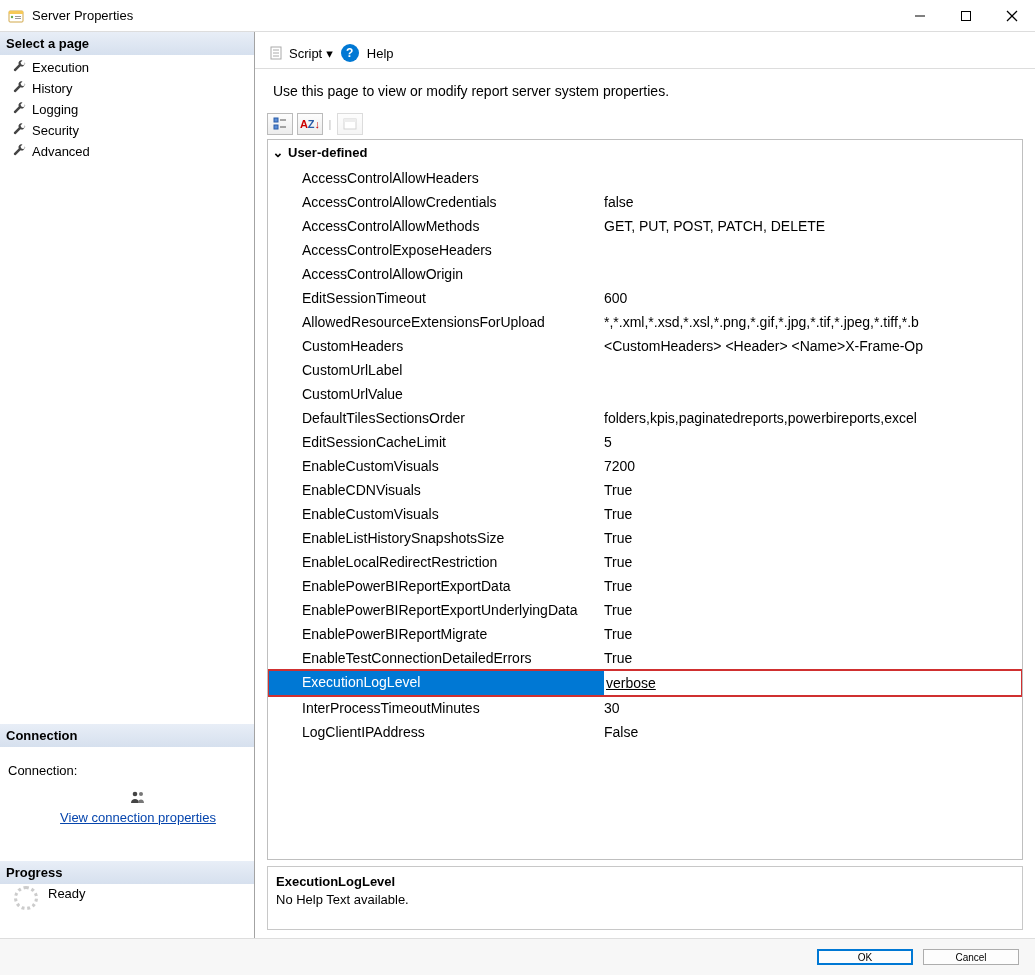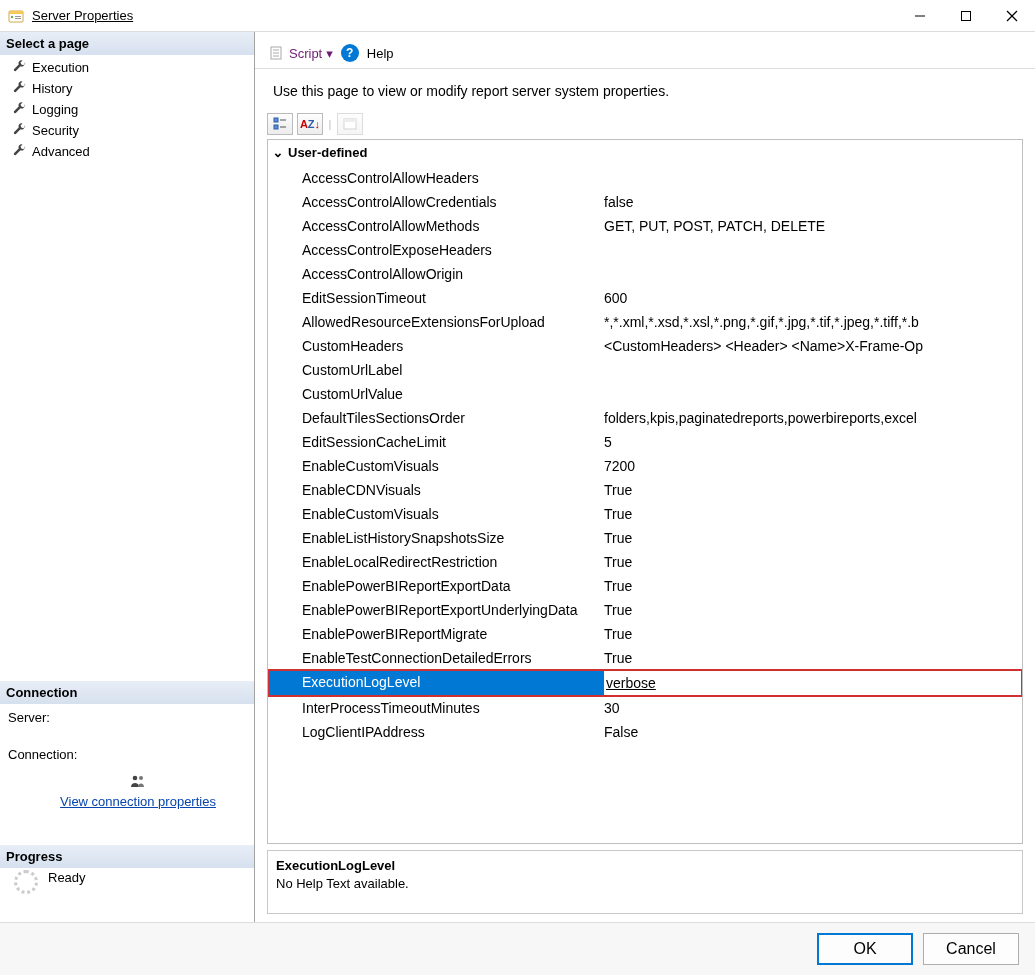--- a/index.html
+++ b/index.html
@@ -20,21 +20,21 @@
     display: flex;
     align-items: center;
     height: 32px;
     padding-left: 8px;
     border-bottom: 1px solid #ddd;
   }
   .titlebar .app-icon {
     width: 16px; height: 16px;
     margin-right: 8px;
   }
-  .titlebar .title-text { flex: 1; font-size: 13px; text-decoration: underline; }
+  .titlebar .title-text { flex: 1; font-size: 13px; }
   .titlebar .win-btn {
     width: 46px; height: 32px;
     display: flex; align-items: center; justify-content: center;
     font-size: 14px;
   }
 
   
   .main-area {
     flex: 1;
     display: flex;
@@ -91,21 +91,21 @@
   }
   .toolbar {
     padding: 12px 16px 6px 14px;
     display: flex;
     align-items: center;
     gap: 8px;
     border-bottom: 1px solid #ddd;
   }
   .toolbar .script-btn {
     display: inline-flex; align-items: center; gap: 4px;
-    color: #701a75;
+    color: #000000;
   }
   .help-icon {
     width: 18px; height: 18px;
     border-radius: 50%;
     background: #0078d4;
     color: #fff;
     display: inline-flex; align-items:center; justify-content:center;
     font-weight: bold;
     font-size: 12px;
   }
@@ -192,25 +192,25 @@
   .dlg-buttons {
     border-top: 1px solid #ddd;
     padding: 10px 16px;
     display: flex;
     justify-content: flex-end;
     gap: 10px;
     background: #f7f7f7;
   }
   .btn {
     min-width: 96px;
-    height: 32px;
+    height: 16px;
     background: #fdfdfd;
     border: 1px solid #adadad;
     font: inherit;
-    font-size: 16px;
+    font-size: 10px;
   }
   .btn.primary { border: 2px solid #0078d4; }
 </style>
 </head>
 <body>
 
 <div class="titlebar">
   <span class="app-icon">
     <svg viewBox="0 0 16 16">
         <rect x="1" y="3" width="14" height="11" rx="1" fill="#fff" stroke="#d1a84a"></rect>
@@ -272,21 +272,20 @@
           <span class="wrench-icon"><svg viewBox="0 0 14 14">
               <path d="M12.5 3.5a3 3 0 0 1-4 3.8L3.8 12a1.3 1.3 0 0 1-1.8-1.8l4.7-4.7A3 3 0 0 1 10.5 1.5l-2 2 .9 1.9 1.9.9 2-2z" fill="#444"></path>
             </svg></span>
           <span>Advanced</span>
         </div>
       </div>
 
     <div class="spacer-flex"></div>
 
     <div class="side-header">Connection</div>
-    <div class="conn-body">Server:</div>
     <div style="height:10px"></div>
     <div class="conn-body">Connection:</div>
     <div class="conn-link">
       <span class="people-icon">
         <svg viewBox="0 0 16 14">
             <circle cx="5" cy="4" r="2.3" fill="#444"></circle>
             <path d="M1 13c0-3 2-4 4-4s4 1 4 4z" fill="#444"></path>
             <circle cx="11" cy="4" r="2" fill="#777"></circle>
             <path d="M8 13c0-2.5 1.5-3.5 3-3.5s3 1 3 3.5z" fill="#777"></path>
           </svg>

